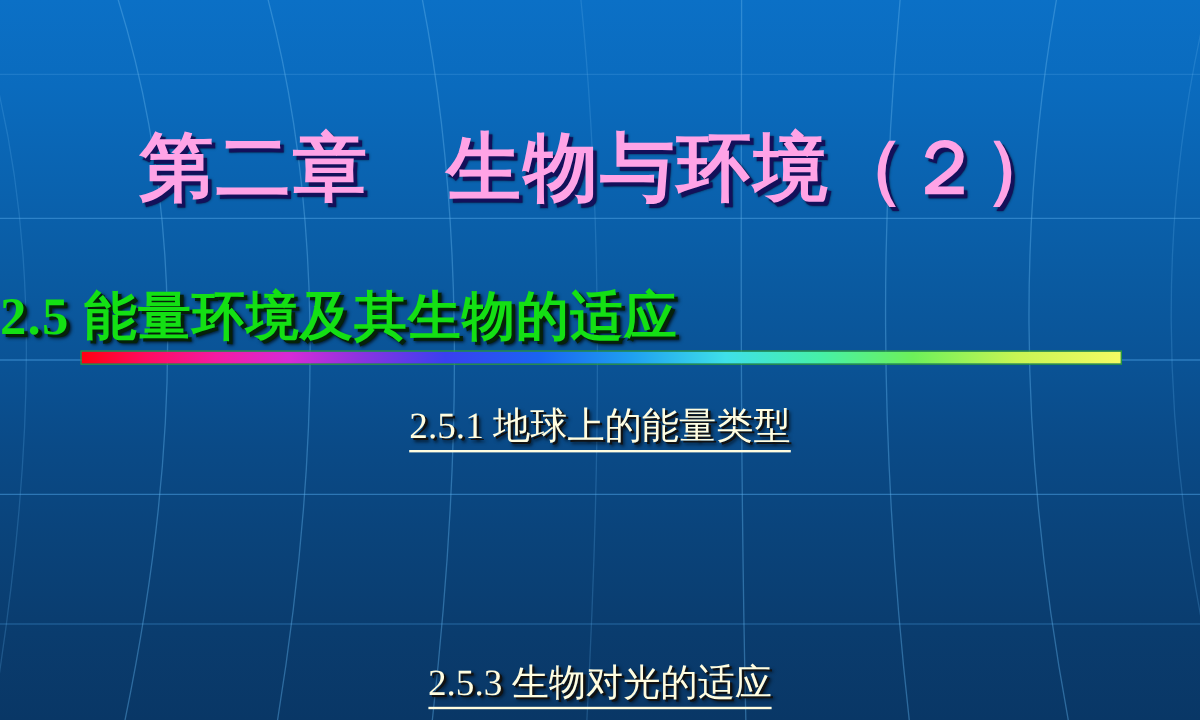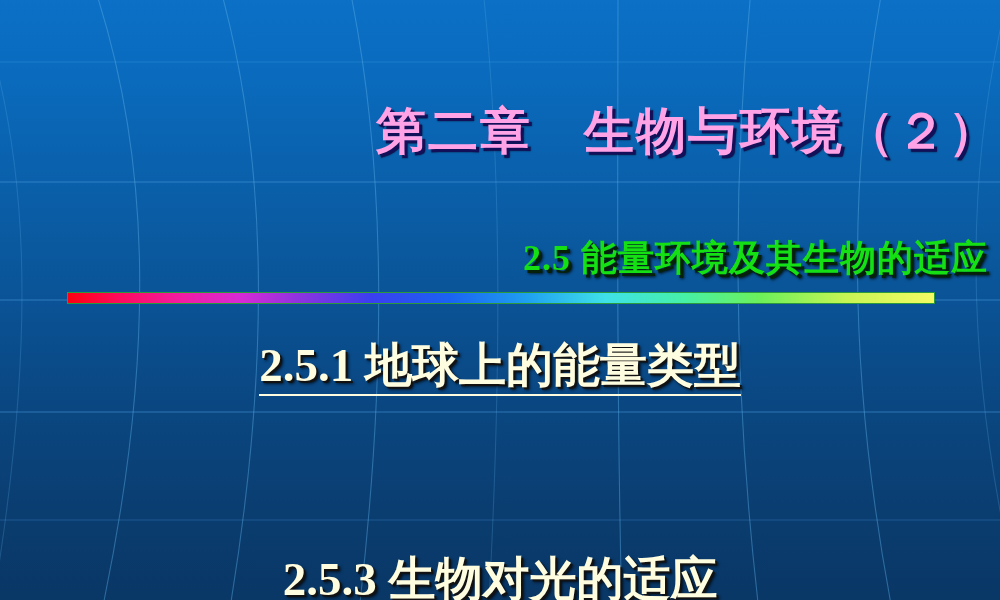--- a/index.html
+++ b/index.html
@@ -41,37 +41,37 @@
   .lat { stroke: #4b9ee0; stroke-width: 1.1; fill: none; opacity: .55; }
   .lat.faint { opacity: .30; }
   .mer { stroke: #5fb0ea; stroke-width: 1.1; fill: none; opacity: .42; }
   .mer.faint { opacity: .24; }
 
   
   .chapter-title {
     position: absolute;
     left: 0; right: 0;
     top: 98px;
-    text-align: right;
-    font-size: 50px;
+    text-align: center;
+    font-size: 62px;
     font-weight: bold;
     letter-spacing: 2px;
     color: #ffa3e6;
     text-shadow:
        3px 3px 0 #13105a,
        3px 3px 2px rgba(0,0,0,.75);
     white-space: nowrap;
   }
 
   .section-title {
     position: absolute;
     left: 0; right: 12px;
     top: 234px;
-    text-align: right;
-    font-size: 36px;
+    text-align: left;
+    font-size: 44px;
     font-weight: bold;
     letter-spacing: 1px;
     color: #14e014;
     text-shadow:
        3px 3px 0 #06210a,
        4px 4px 3px rgba(0,0,0,.8);
     white-space: nowrap;
   }
 
   .rainbow-rule {
@@ -95,22 +95,22 @@
       #46f0a8 71%,
       #6df05a 80%,
       #c8f554 90%,
       #f4fb63 100%);
   }
 
   .bullet {
     position: absolute;
     left: 0; right: 0;
     text-align: center;
-    font-size: 47px;
-    font-weight: bold;
+    font-size: 31px;
+    font-weight: normal;
     color: #fffde0;
     text-shadow:
        2px 2px 0 #121212,
        3px 3px 3px rgba(0,0,0,.7);
     white-space: nowrap;
   }
   .bullet .u {
     border-bottom: 2px solid #fffde0;
     padding-bottom: 3px;
   }

